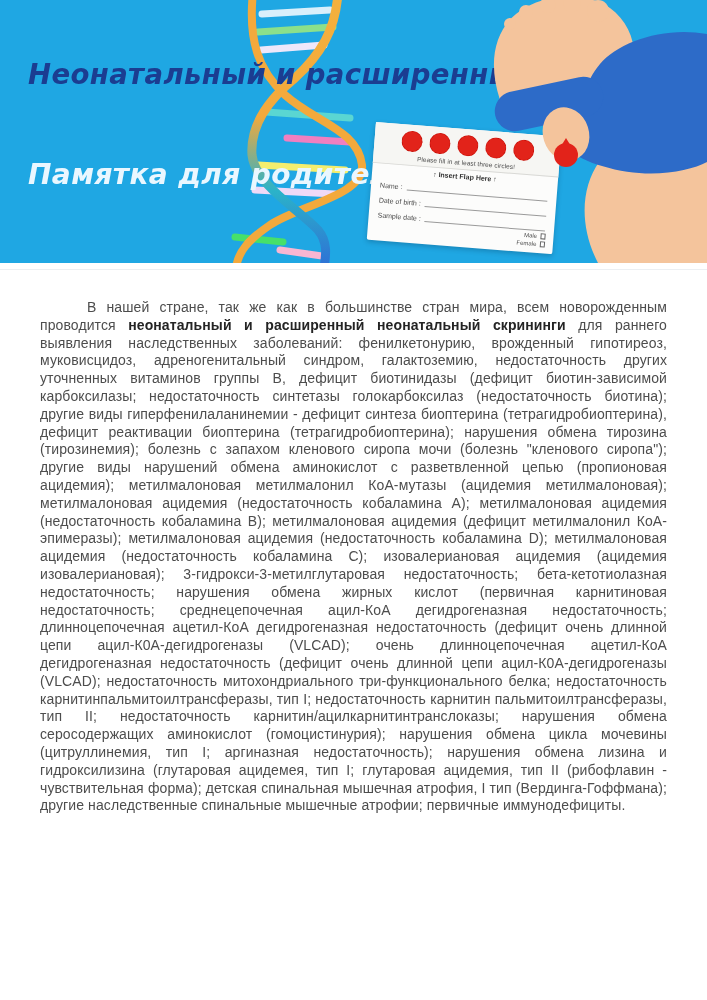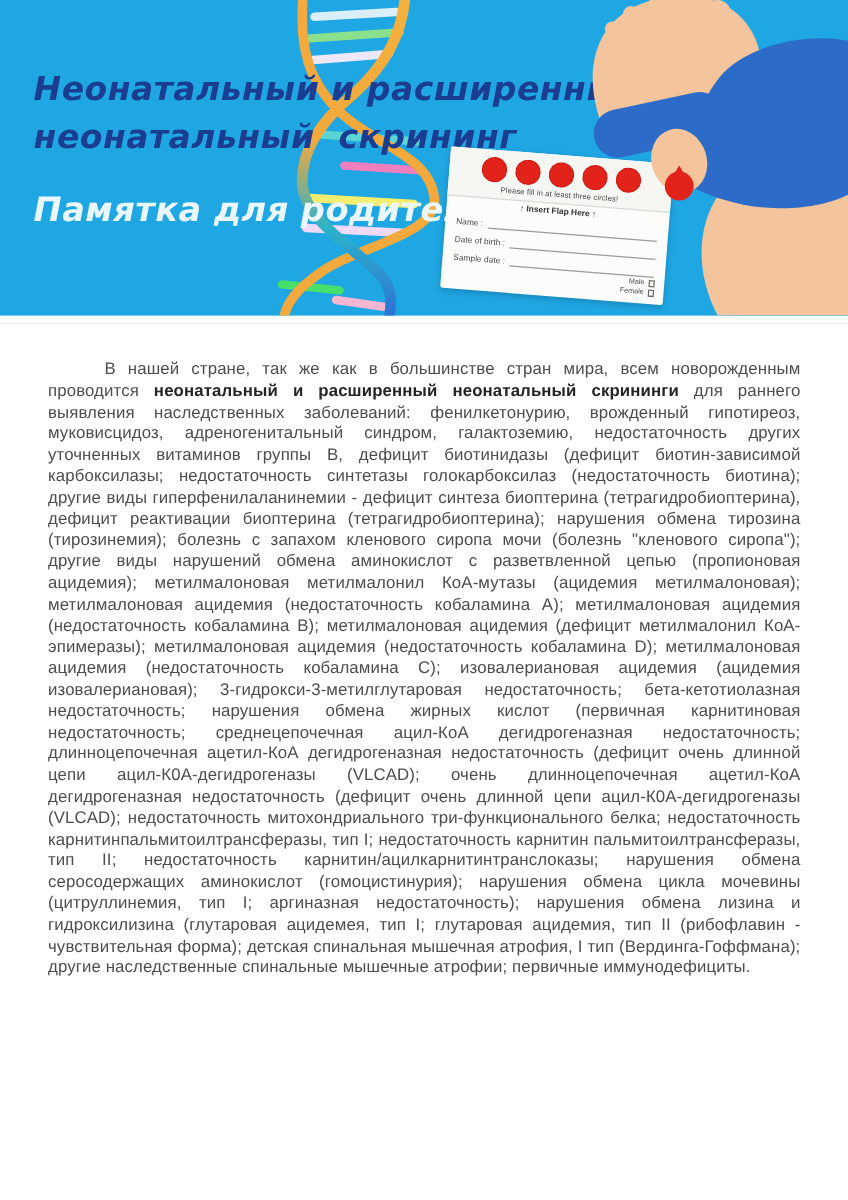--- a/index.html
+++ b/index.html
@@ -66,21 +66,21 @@
         <line x1="258" y1="165" x2="345" y2="170" stroke="#F4EE6E"></line>
         <line x1="255" y1="190" x2="335" y2="194" stroke="#EFD9F7"></line>
         <line x1="235" y1="237" x2="283" y2="242" stroke="#46E06A"></line>
         <line x1="280" y1="250" x2="322" y2="256" stroke="#F9B6D2"></line>
       </g>
 
       <path d="M 253 -8 C 248 40 258 70 285 95 C 315 122 358 130 362 165 C 365 195 300 205 270 225 C 248 240 238 252 236 268" fill="none" stroke="#F3A93C" stroke-width="8" stroke-linecap="round"></path>
       <path d="M 338 -8 C 336 30 320 55 295 78 C 268 100 250 125 252 155 C 255 185 300 210 318 230 C 328 242 326 255 324 268" fill="none" stroke="url(#strandB)" stroke-width="9" stroke-linecap="round"></path>
     </svg>
 
-    <div class="header-title"><span>Неонатальный и расширенный</span><br><span>неонатальный  скрининг</span></div>
+    <div class="header-title"><span>Неонатальный и расширенный</span><br></div>
     <div class="header-subtitle">Памятка для родителей</div>
 
     <div class="card">
       <div class="card-flap">
         <div class="spots-row">
           <span class="blood-spot"></span>
           <span class="blood-spot"></span>
           <span class="blood-spot"></span>
           <span class="blood-spot"></span>
           <span class="blood-spot"></span>

